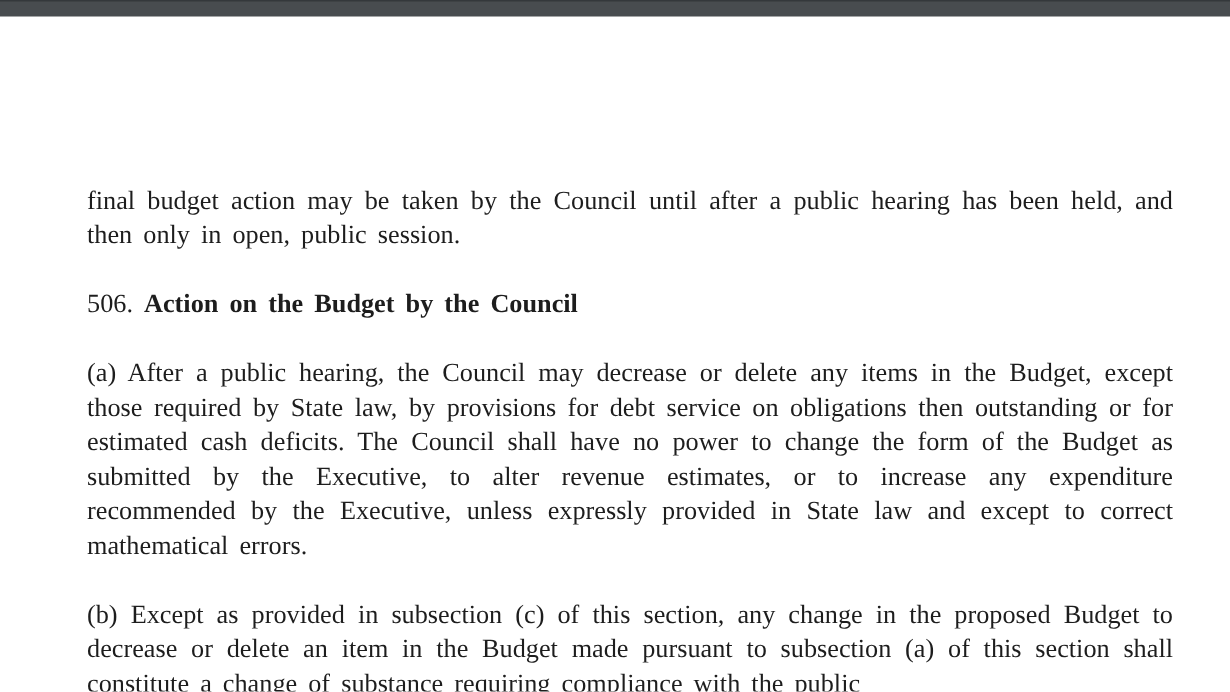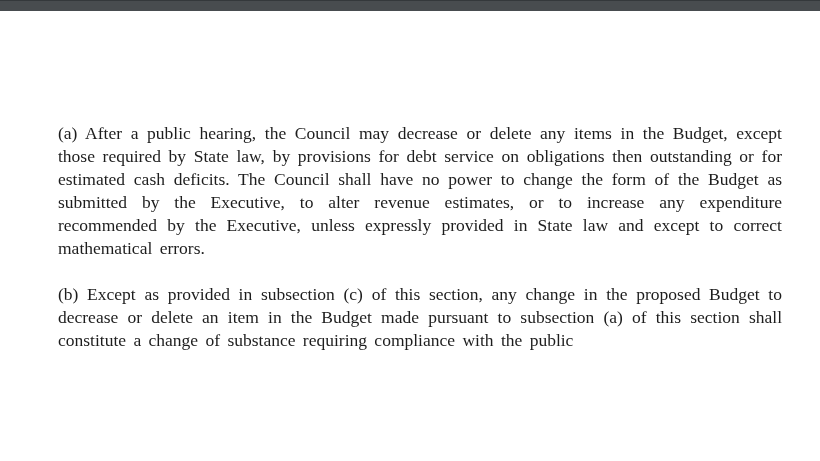--- a/index.html
+++ b/index.html
@@ -51,21 +51,23 @@
 </style>
 </head>
 <body>
 
 <div class="viewer">
 
   <div class="toolbar-edge"></div>
 
   <div class="page-content">
 
+    <p>final budget action may be taken by the Council until after a public hearing has been held, and then only in open, public session.</p>
 
+    <p class="heading"><span>506.</span> <span class="title">Action on the Budget by the Council</span></p>
 
     <p>(a) After a public hearing, the Council may decrease or delete any items in the Budget, except those required by State law, by provisions for debt service on obligations then outstanding or for estimated cash deficits. The Council shall have no power to change the form of the Budget as submitted by the Executive, to alter revenue estimates, or to increase any expenditure recommended by the Executive, unless expressly provided in State law and except to correct mathematical errors.</p>
 
     <p>(b) Except as provided in subsection (c) of this section, any change in the proposed Budget to decrease or delete an item in the Budget made pursuant to subsection (a) of this section shall constitute a change of substance requiring compliance with the public</p>
 
   </div>
 
 </div>
 
 </body></html>

